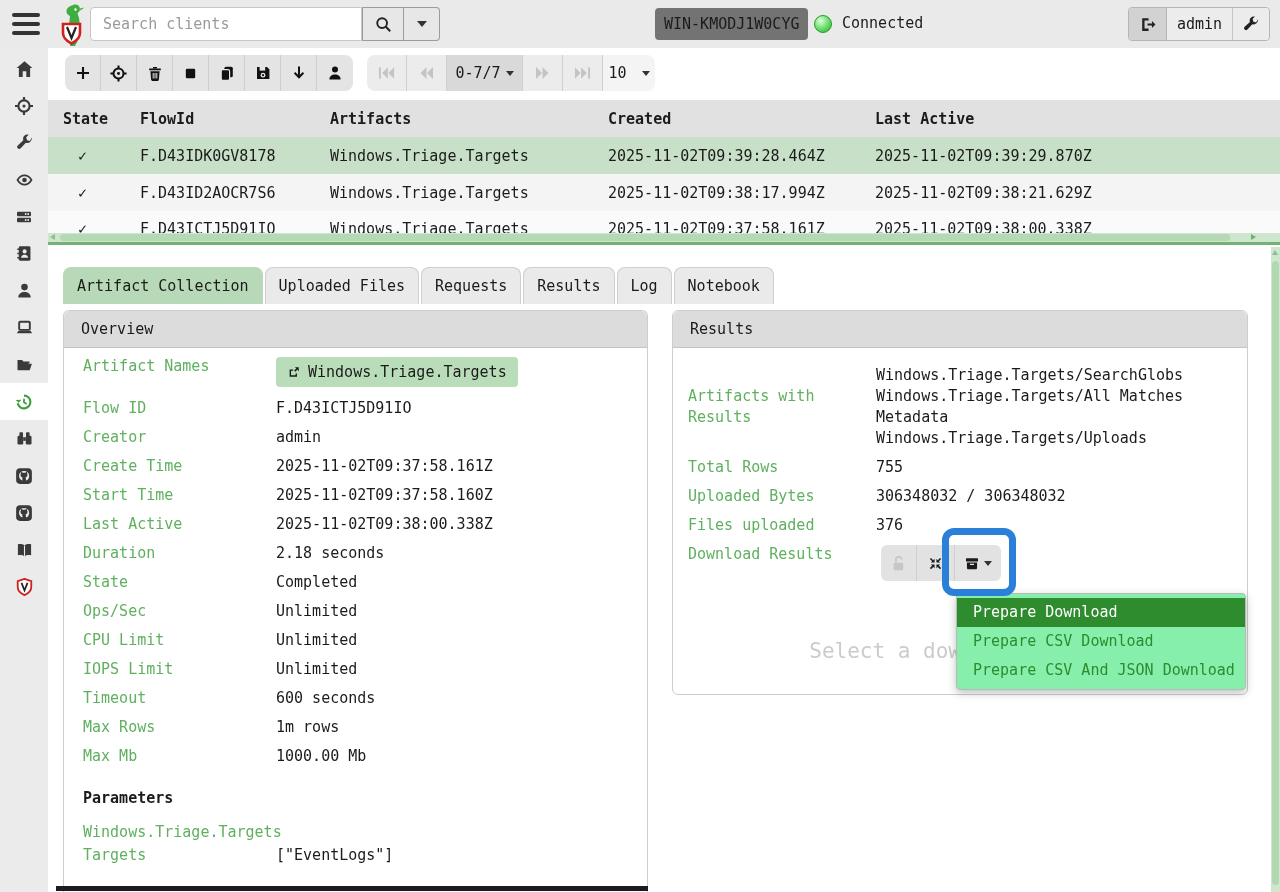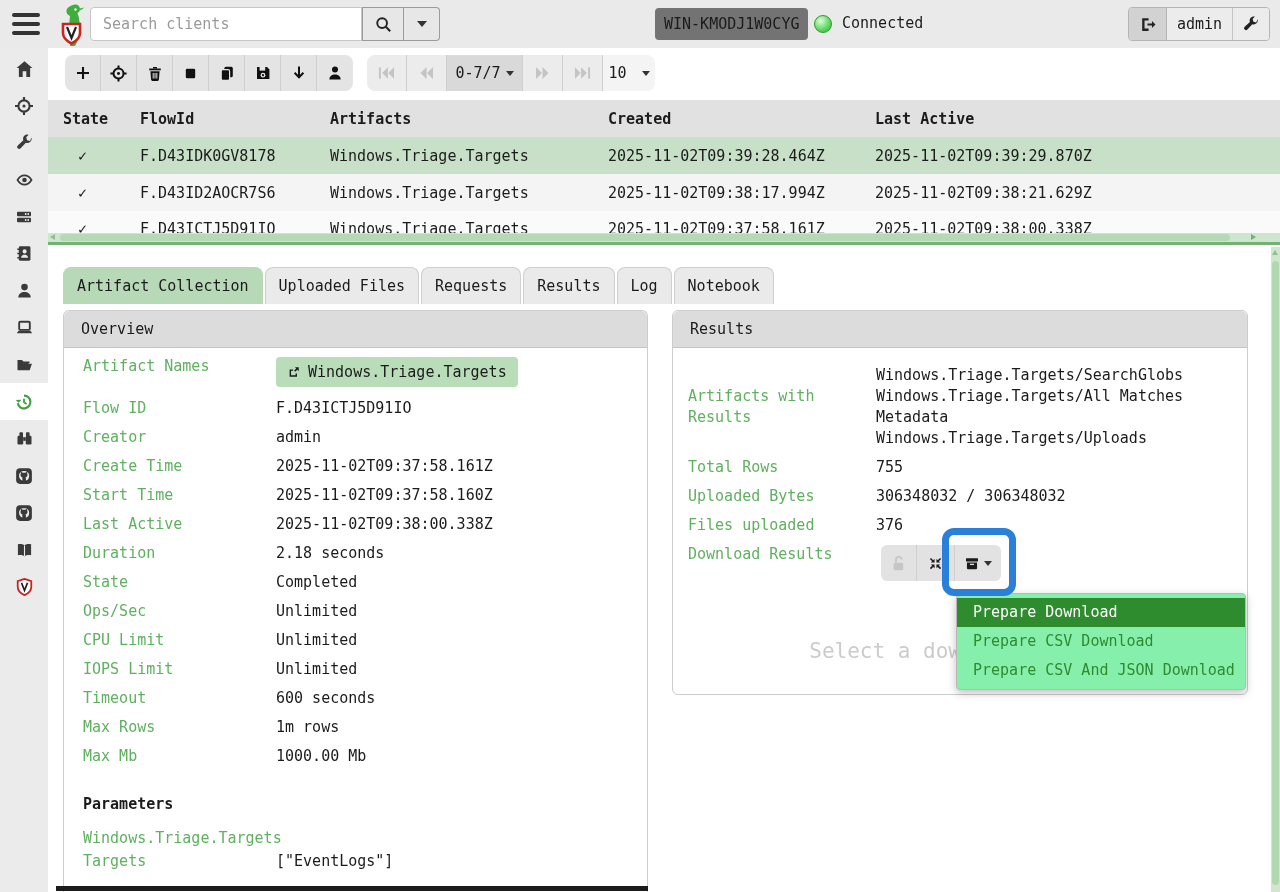--- a/index.html
+++ b/index.html
@@ -68,21 +68,21 @@
 .card-h{height:37px;background:#dcdcdc;border-bottom:1px solid #c3c3c3;border-radius:6px 6px 0 0;line-height:36px;padding-left:17px}
 .ov-card{left:63px;top:310px;width:585px;height:582px;border-bottom:none}
 .rs-card{left:672px;top:310px;width:576px;height:385px;border-radius:6px}
 .kv{display:flex;padding-left:19px}
 .kv .k{width:193px;color:#5fb05f}
 .kv .v{color:#1b1b1b}
 .ov-rows{padding-top:9px}
 .ov-rows .kv{height:29px;align-items:flex-start}
 .ov-rows .kv-badge{height:42px}
 .art-badge{display:inline-flex;align-items:center;gap:7px;height:30px;background:#b9dcb9;border-radius:4px;padding:0 11px;color:#1b1b1b}
-.params-title{padding-left:19px;margin-top:14px;height:29px;line-height:29px;font-weight:bold}
+.params-title{padding-left:19px;margin-top:8px;height:29px;line-height:29px;font-weight:bold}
 .param-art{padding-left:19px;margin-top:9px;height:21px;line-height:21px;color:#5fb05f}
 .ov-rows .kv-tight{height:21px;margin-top:3px}
 .ov-scrollbar{position:absolute;left:-8px;bottom:1px;width:592px;height:5px;background:#1c1c1c}
 
 .rs-rows{padding-top:17px}
 .rs-rows .kv{padding-left:15px}
 .rs-rows .kv .k{width:188px}
 .kv-multi{align-items:center;line-height:21px}
 .kv-multi .k{line-height:21px}
 .kv-multi .v{width:366px}

